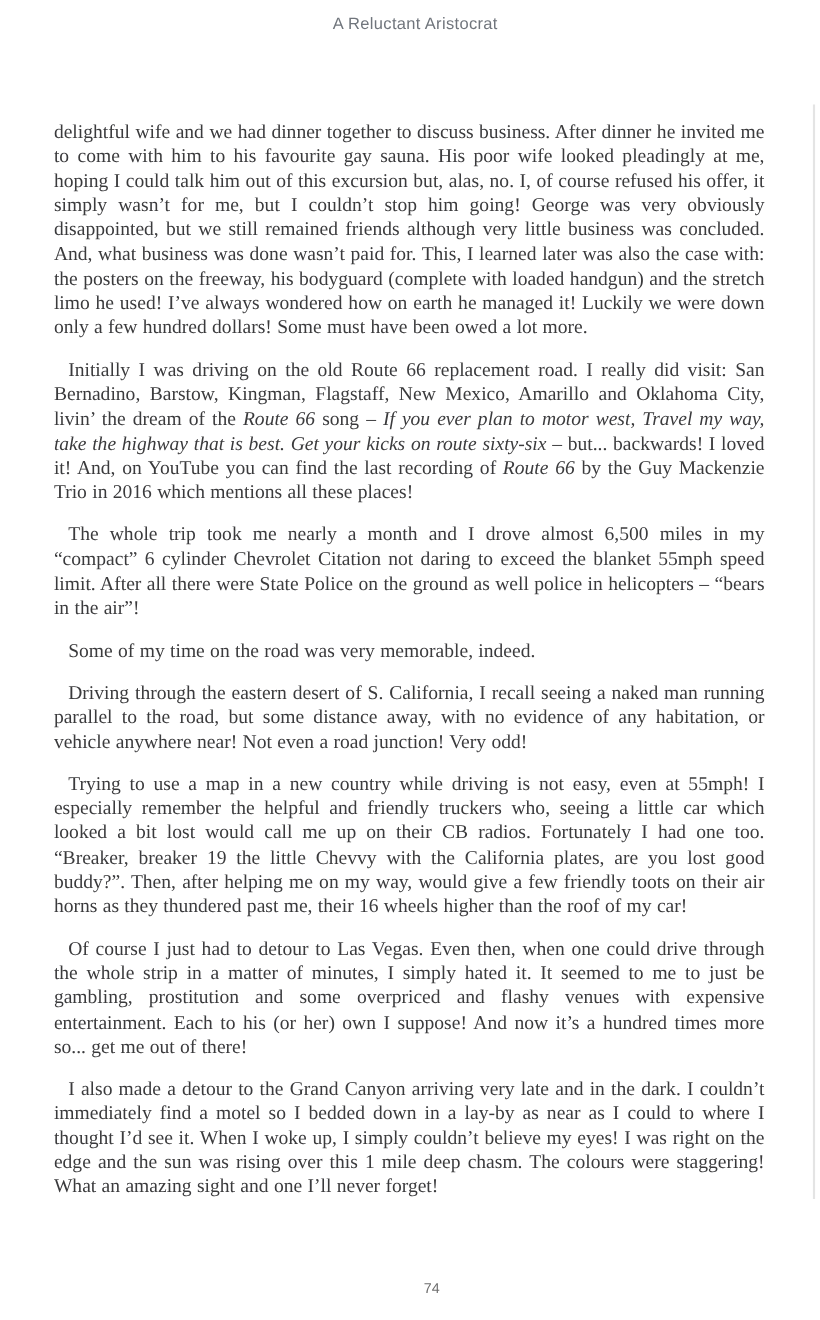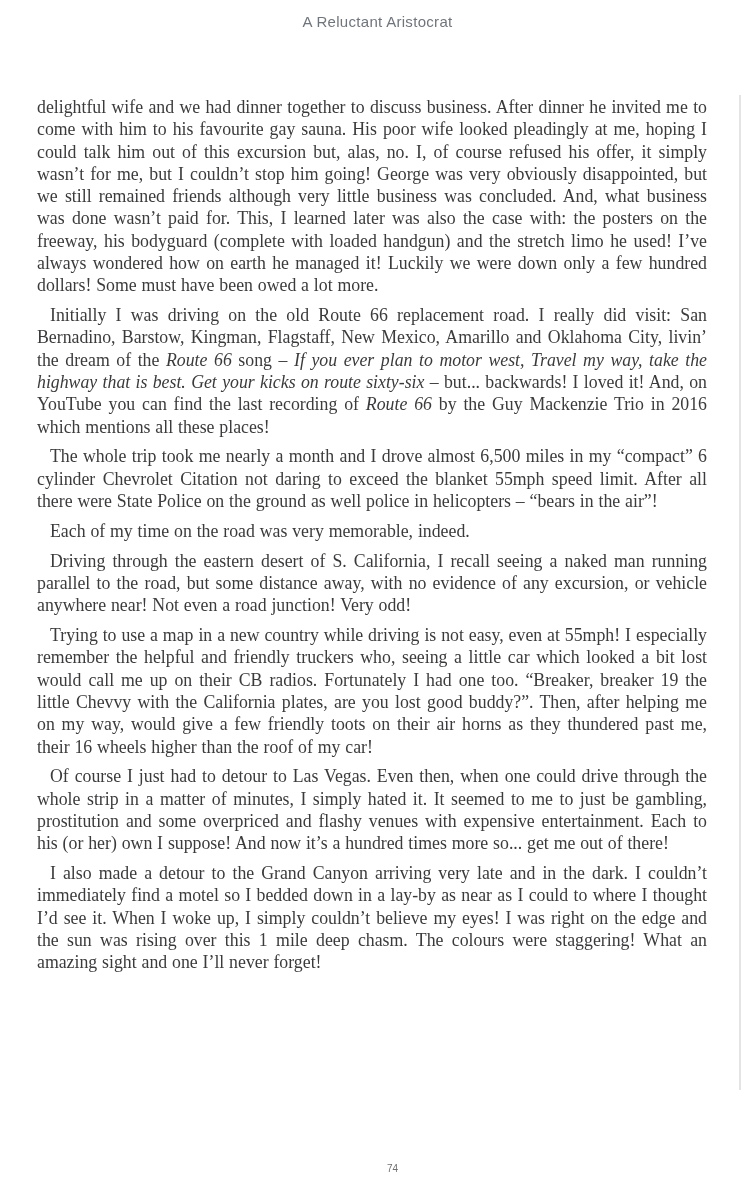--- a/index.html
+++ b/index.html
@@ -31,36 +31,36 @@
     position: absolute;
     top: 92px;
     left: 33px;
     width: 678px;
     text-align: justify;
     color: #3b3b3d;
     font-size: 17.8px;
     line-height: 22.3px;
   }
   .page-body p {
-    margin: 4px;
+    margin: 16px;
     padding: 0;
     word-spacing: 0.4px;
   }
   .page-body p + p { margin-top: 7.5px; }
   .page-body p.indent { text-indent: 13px; }
   .page-body em {
   }
   .page-footer {
     position: absolute;
     top: 1163px;
     left: 0;
     width: 100%;
     text-align: center;
     font-family: "Liberation Sans", "DejaVu Sans", sans-serif;
-    font-size: 10px;
+    font-size: 13px;
     color: #6f6f6f;
   }
   .page-footer span { padding-left: 40px; }
   .page-edge-line {
     position: absolute;
     top: 95px;
     bottom: 110px;
     right: 4px;
     width: 2px;
     background: #e4e4e4;
@@ -71,22 +71,22 @@
 
 <div class="page">
   <div class="running-header">
     <span>A Reluctant Aristocrat</span>
   </div>
 
   <div class="page-body">
       <p><span>delightful wife and we had dinner together to discuss business. After dinner he invited me to come with him to his favourite gay sauna. His poor wife looked pleadingly at me, hoping I could talk him out of this excursion but, alas, no. I, of course refused his offer, it simply wasn’t for me, but I couldn’t stop him going! George was very obviously disappointed, but we still remained friends although very little business was concluded. And, what business was done wasn’t paid for. This, I learned later was also the case with: the posters on the freeway, his bodyguard (complete with loaded handgun) and the stretch limo he used! I’ve always wondered how on earth he managed it! Luckily we were down only a few hundred dollars! Some must have been owed a lot more.</span></p>
       <p class="indent"><span>Initially I was driving on the old Route 66 replacement road. I really did visit: San Bernadino, Barstow, Kingman, Flagstaff, New Mexico, Amarillo and Oklahoma City, livin’ the dream of the </span><em>Route 66</em><span> song – </span><em>If you ever plan to motor west, Travel my way, take the highway that is best. Get your kicks on route sixty-six</em><span> – but... backwards! I loved it! And, on YouTube you can find the last recording of </span><em>Route 66</em><span> by the Guy Mackenzie Trio in 2016 which mentions all these places!</span></p>
       <p class="indent"><span>The whole trip took me nearly a month and I drove almost 6,500 miles in my “compact” 6 cylinder Chevrolet Citation not daring to exceed the blanket 55mph speed limit. After all there were State Police on the ground as well police in helicopters – “bears in the air”!</span></p>
-      <p class="indent"><span>Each of my time on the road was very memorable, indeed.</span></p>
-      <p class="indent"><span>Driving through the eastern desert of S. California, I recall seeing a naked man running parallel to the road, but some distance away, with no evidence of any excursion, or vehicle anywhere near! Not even a road junction! Very odd!</span></p>
+      <p class="indent"><span>Some of my time on the road was very memorable, indeed.</span></p>
+      <p class="indent"><span>Driving through the eastern desert of S. California, I recall seeing a naked man running parallel to the road, but some distance away, with no evidence of any habitation, or vehicle anywhere near! Not even a road junction! Very odd!</span></p>
       <p class="indent"><span>Trying to use a map in a new country while driving is not easy, even at 55mph! I especially remember the helpful and friendly truckers who, seeing a little car which looked a bit lost would call me up on their CB radios. Fortunately I had one too. “Breaker, breaker 19 the little Chevvy with the California plates, are you lost good buddy?”. Then, after helping me on my way, would give a few friendly toots on their air horns as they thundered past me, their 16 wheels higher than the roof of my car!</span></p>
       <p class="indent"><span>Of course I just had to detour to Las Vegas. Even then, when one could drive through the whole strip in a matter of minutes, I simply hated it. It seemed to me to just be gambling, prostitution and some overpriced and flashy venues with expensive entertainment. Each to his (or her) own I suppose! And now it’s a hundred times more so... get me out of there!</span></p>
       <p class="indent"><span>I also made a detour to the Grand Canyon arriving very late and in the dark. I couldn’t immediately find a motel so I bedded down in a lay-by as near as I could to where I thought I’d see it. When I woke up, I simply couldn’t believe my eyes! I was right on the edge and the sun was rising over this 1 mile deep chasm. The colours were staggering! What an amazing sight and one I’ll never forget!</span></p>
     </div>
 
   <div class="page-edge-line"></div>
 
   <div class="page-footer">
     <span>74</span>
   </div>

